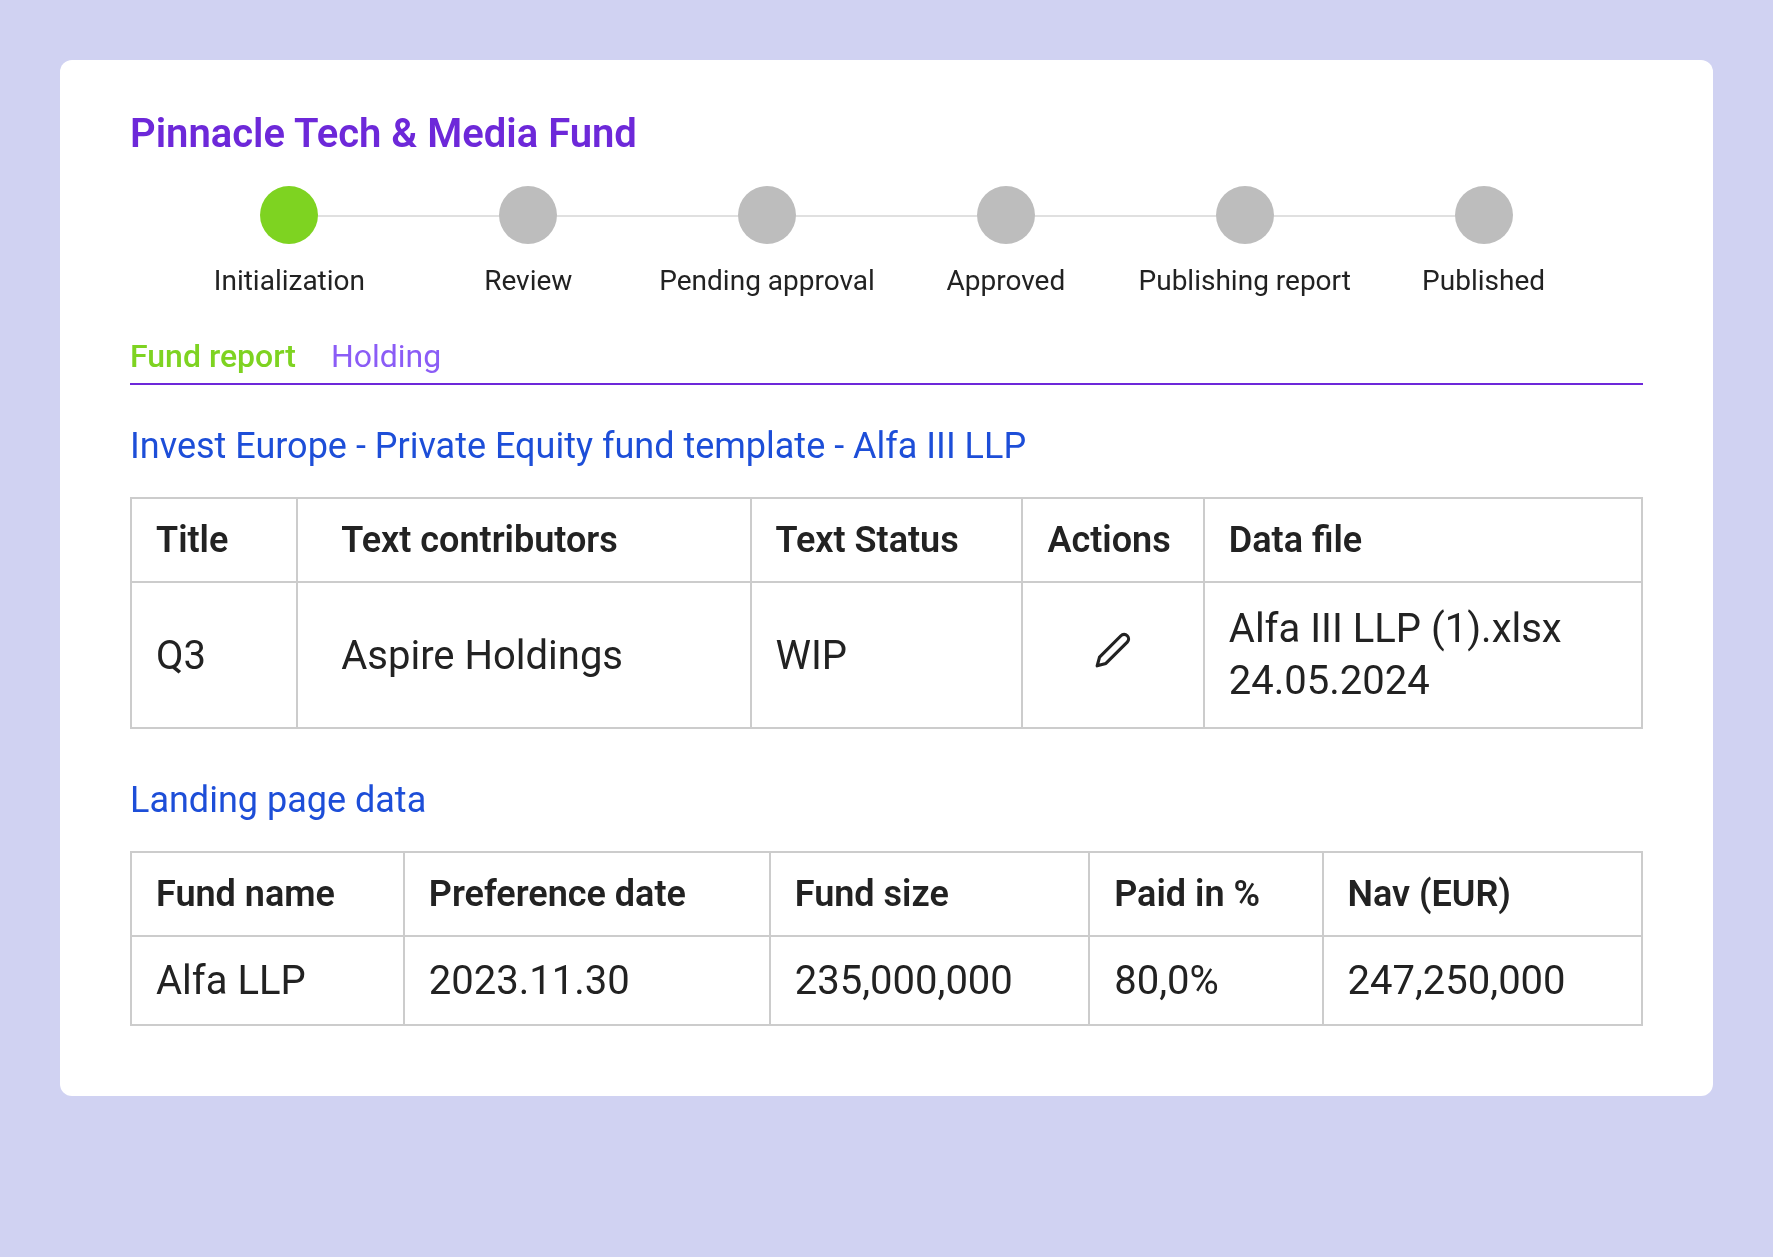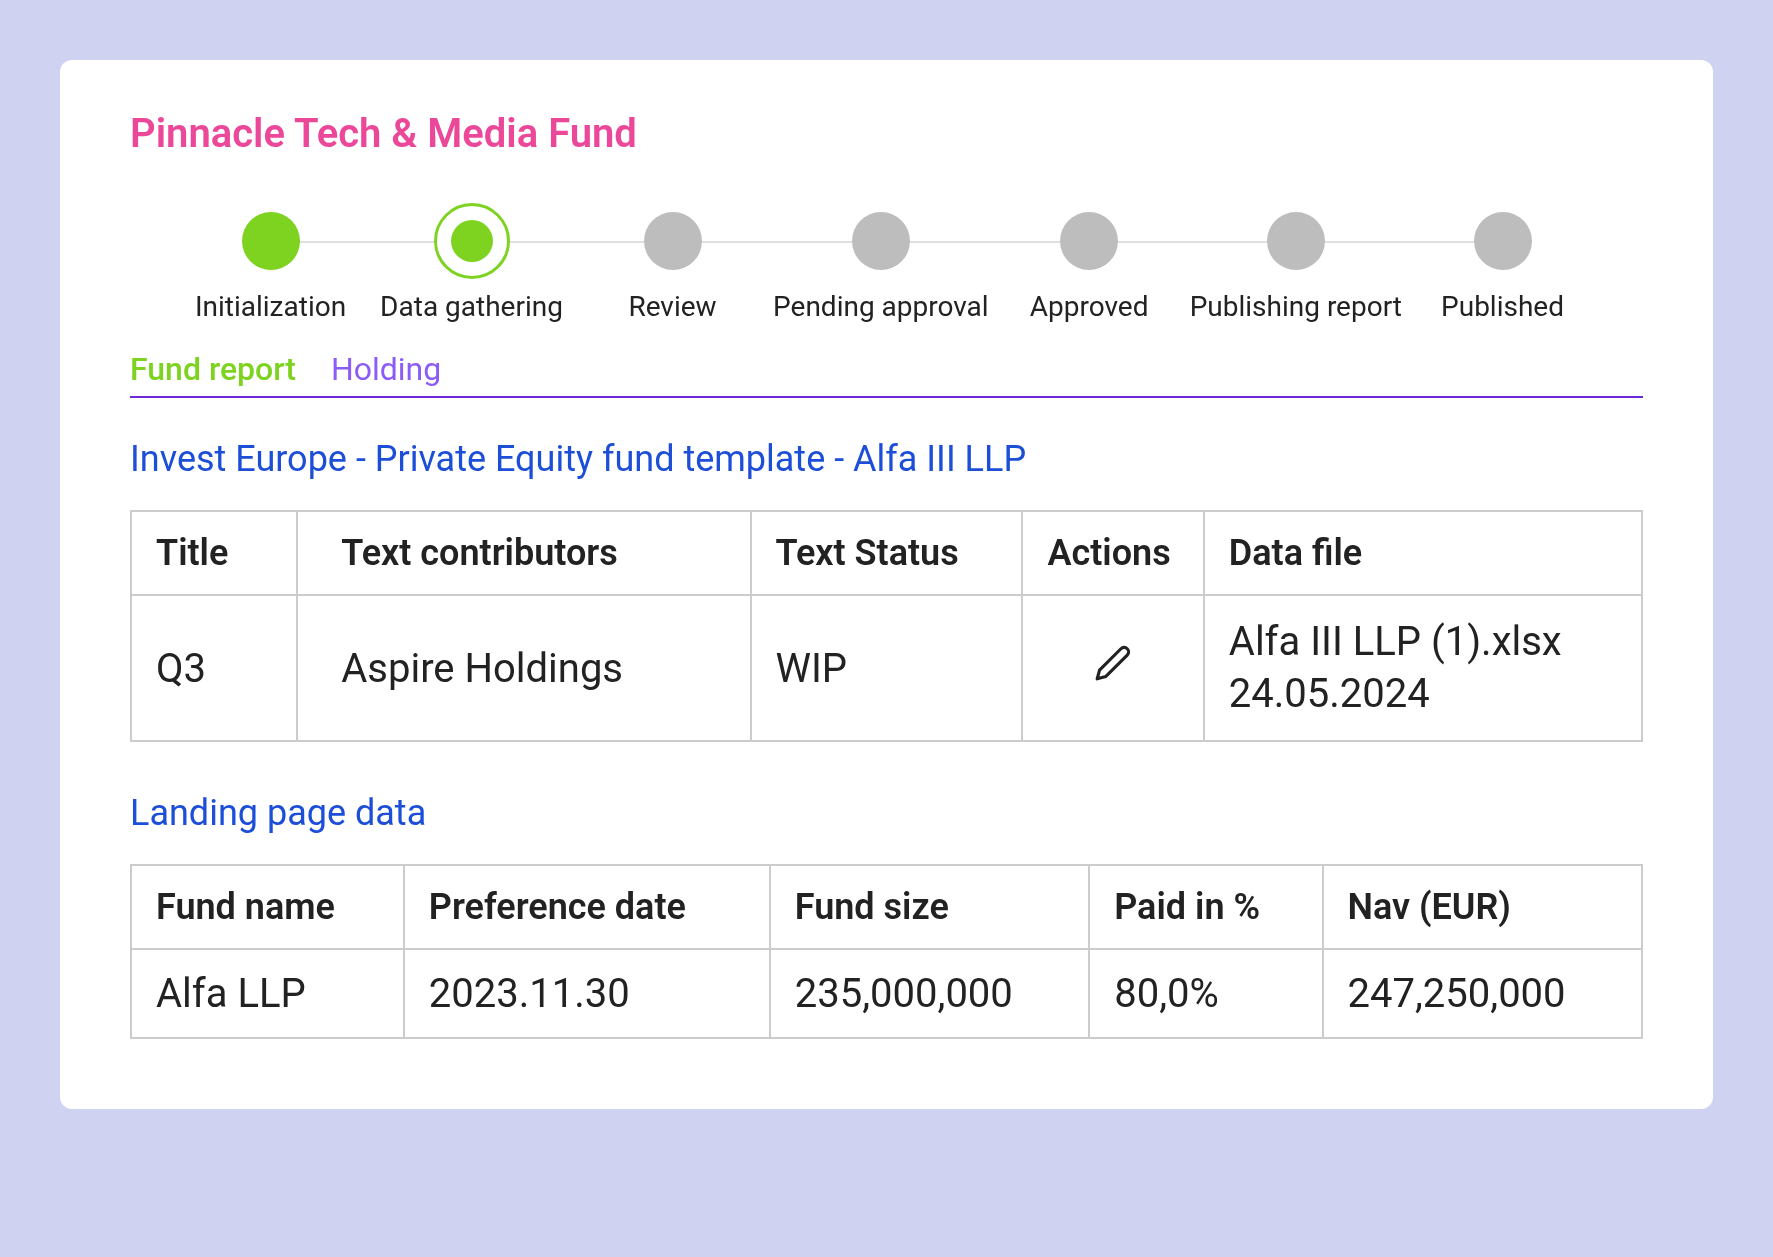--- a/index.html
+++ b/index.html
@@ -16,28 +16,28 @@
   }
   .card {
     background: #ffffff;
     border-radius: 12px;
     padding: 50px 70px 70px 70px;
     width: 100%;
   }
   .page-title {
     font-size: 40px;
     font-weight: 600;
-    color: #ec4899;
-    margin-bottom: 55px;
+    color: #6d28d9;
+    margin-bottom: 29px;
   }
   .stepper {
     display: flex;
     align-items: flex-start;
     justify-content: space-between;
-    margin-bottom: 27px;
+    margin-bottom: 40px;
     padding: 0 40px;
     position: relative;
   }
   .step {
     display: flex;
     flex-direction: column;
     align-items: center;
     gap: 20px;
     position: relative;
     flex: 1;
@@ -165,27 +165,20 @@
 
 <div class="card">
 
   <h1 class="page-title">Pinnacle Tech &amp; Media Fund</h1>
 
   <div class="stepper">
     <div class="step completed">
       <div class="step-circle"></div>
       <div class="step-line"></div>
       <div class="step-label">Initialization</div>
-    </div>
-    <div class="step current">
-      <div class="step-circle">
-          <div class="step-circle-inner"></div>
-        </div>
-      <div class="step-line"></div>
-      <div class="step-label">Data gathering</div>
     </div>
     <div class="step">
       <div class="step-circle"></div>
       <div class="step-line"></div>
       <div class="step-label">Review</div>
     </div>
     <div class="step">
       <div class="step-circle"></div>
       <div class="step-line"></div>
       <div class="step-label">Pending approval</div>

